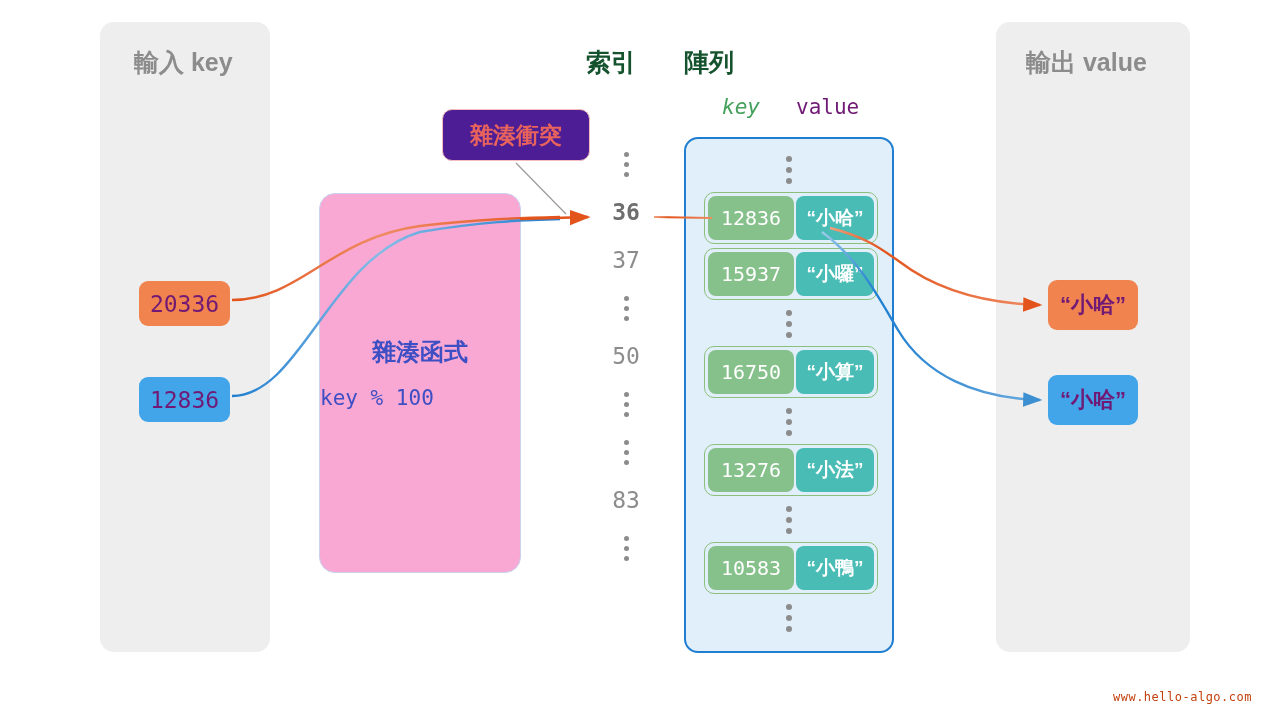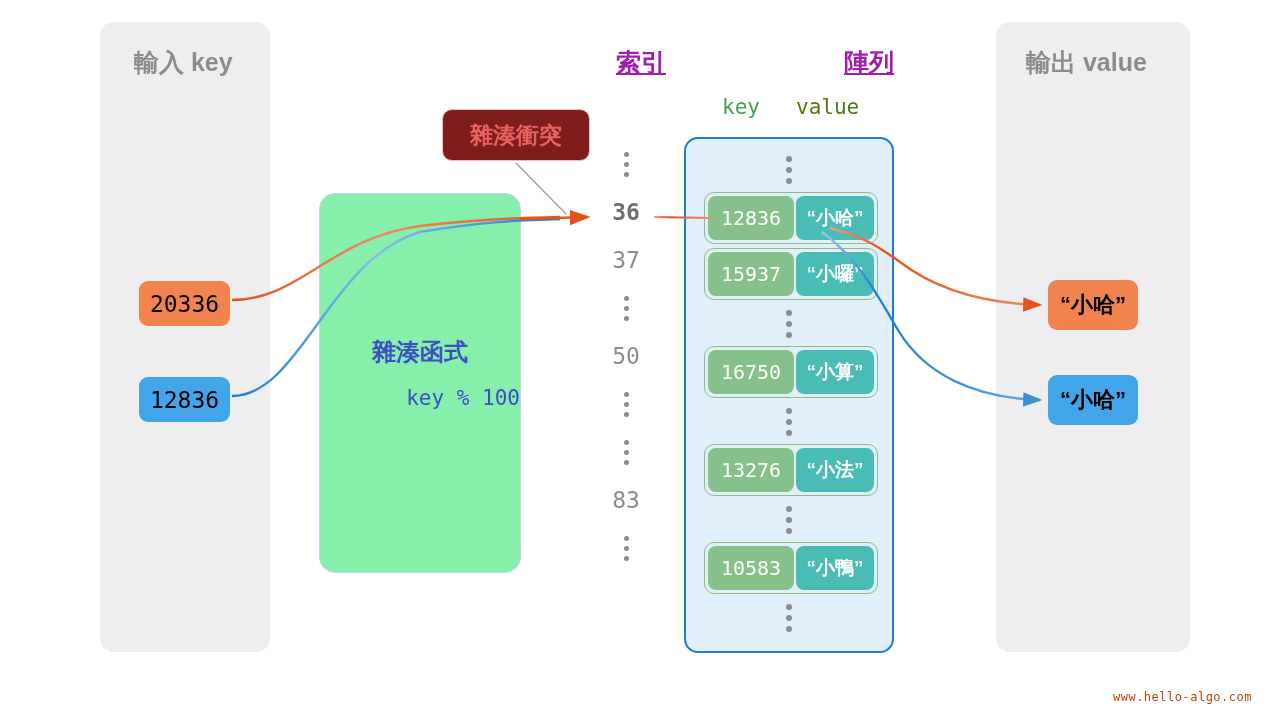--- a/index.html
+++ b/index.html
@@ -30,74 +30,73 @@
     color: #8c8c8c;
     font-size: 25px;
     font-weight: bold;
     white-space: nowrap;
     padding-left: 10px;
   }
 
   
   .col-heading {
     position: absolute;
-    color: #a21caf;
+    color: #14532d;
     font-size: 25px;
     font-weight: bold;
     white-space: nowrap;
-    text-align: right;
-    text-decoration: underline;
+    text-align: left;
   }
   .kv-head {
     position: absolute;
     font-family: "DejaVu Sans Mono", "Liberation Mono", monospace;
     font-size: 21px;
     white-space: nowrap;
   }
   .kv-head.key { color: #45a05b; }
-  .kv-head.value { color: #4d7c0f; }
+  .kv-head.value { color: #701a75; }
 
   
   .hash-box {
     position: absolute;
     left: 319px;
     top: 193px;
     width: 202px;
     height: 380px;
-    background: #86efac;
+    background: #f9a8d4;
     border: 1px solid #c9d2f0;
     border-radius: 16px;
     box-sizing: border-box;
   }
   .hash-title {
     position: absolute;
     left: 0;
     right: 0;
     top: 142px;
     text-align: center;
     color: #3e4fc4;
     font-size: 24px;
     font-weight: bold;
   }
   .hash-expr {
     position: absolute;
     left: 0;
     right: 0;
     top: 192px;
-    text-align: right;
+    text-align: left;
     color: #3e4fc4;
     font-family: "DejaVu Sans Mono", "Liberation Mono", monospace;
     font-size: 21px;
   }
 
   
   .pill {
     position: absolute;
     border-radius: 9px;
-    color: #000000;
+    color: #701a75;
     display: flex;
     align-items: center;
     justify-content: center;
     font-size: 23px;
     font-family: "DejaVu Sans Mono", "Liberation Mono", monospace;
     box-sizing: border-box;
   }
   .pill.orange { background: #f1834f; }
   .pill.blue   { background: #42a5ea; }
   .pill.cjk {
@@ -106,21 +105,21 @@
     font-size: 22px;
   }
 
   
   .badge {
     position: absolute;
     left: 442px;
     top: 109px;
     width: 148px;
     height: 52px;
-    background: #7f1d1d;
+    background: #4c1d95;
     border: 1px solid #f4bcbc;
     border-radius: 10px;
     box-sizing: border-box;
     display: flex;
     align-items: center;
     justify-content: center;
     color: #e8635c;
     font-size: 23px;
     font-weight: bold;
   }
@@ -276,21 +275,21 @@
       <div class="idx">37</div>
       <div class="idx dots"></div>
       <div class="idx">50</div>
       <div class="idx dots"></div>
       <div class="idx dots"></div>
       <div class="idx">83</div>
       <div class="idx dots"></div>
     </div>
 
   <div class="col-heading" style="left:684px; top:46px; width:210px;">陣列</div>
-  <div class="kv-head key" style="left:722px; top:95px;">key</div>
+  <div class="kv-head key" style="left:722px; top:95px;font-style:italic;">key</div>
   <div class="kv-head value" style="left:796px; top:95px;">value</div>
 
   <div class="array-box" id="array-box">
       <div class="row-dots" style="top: 11px;"></div>
       <div class="entry" style="top: 53px;">
         <div class="cell-key">12836</div>
         <div class="cell-val">“小哈”</div>
       </div>
       <div class="entry" style="top: 109px;">
         <div class="cell-key">15937</div>

